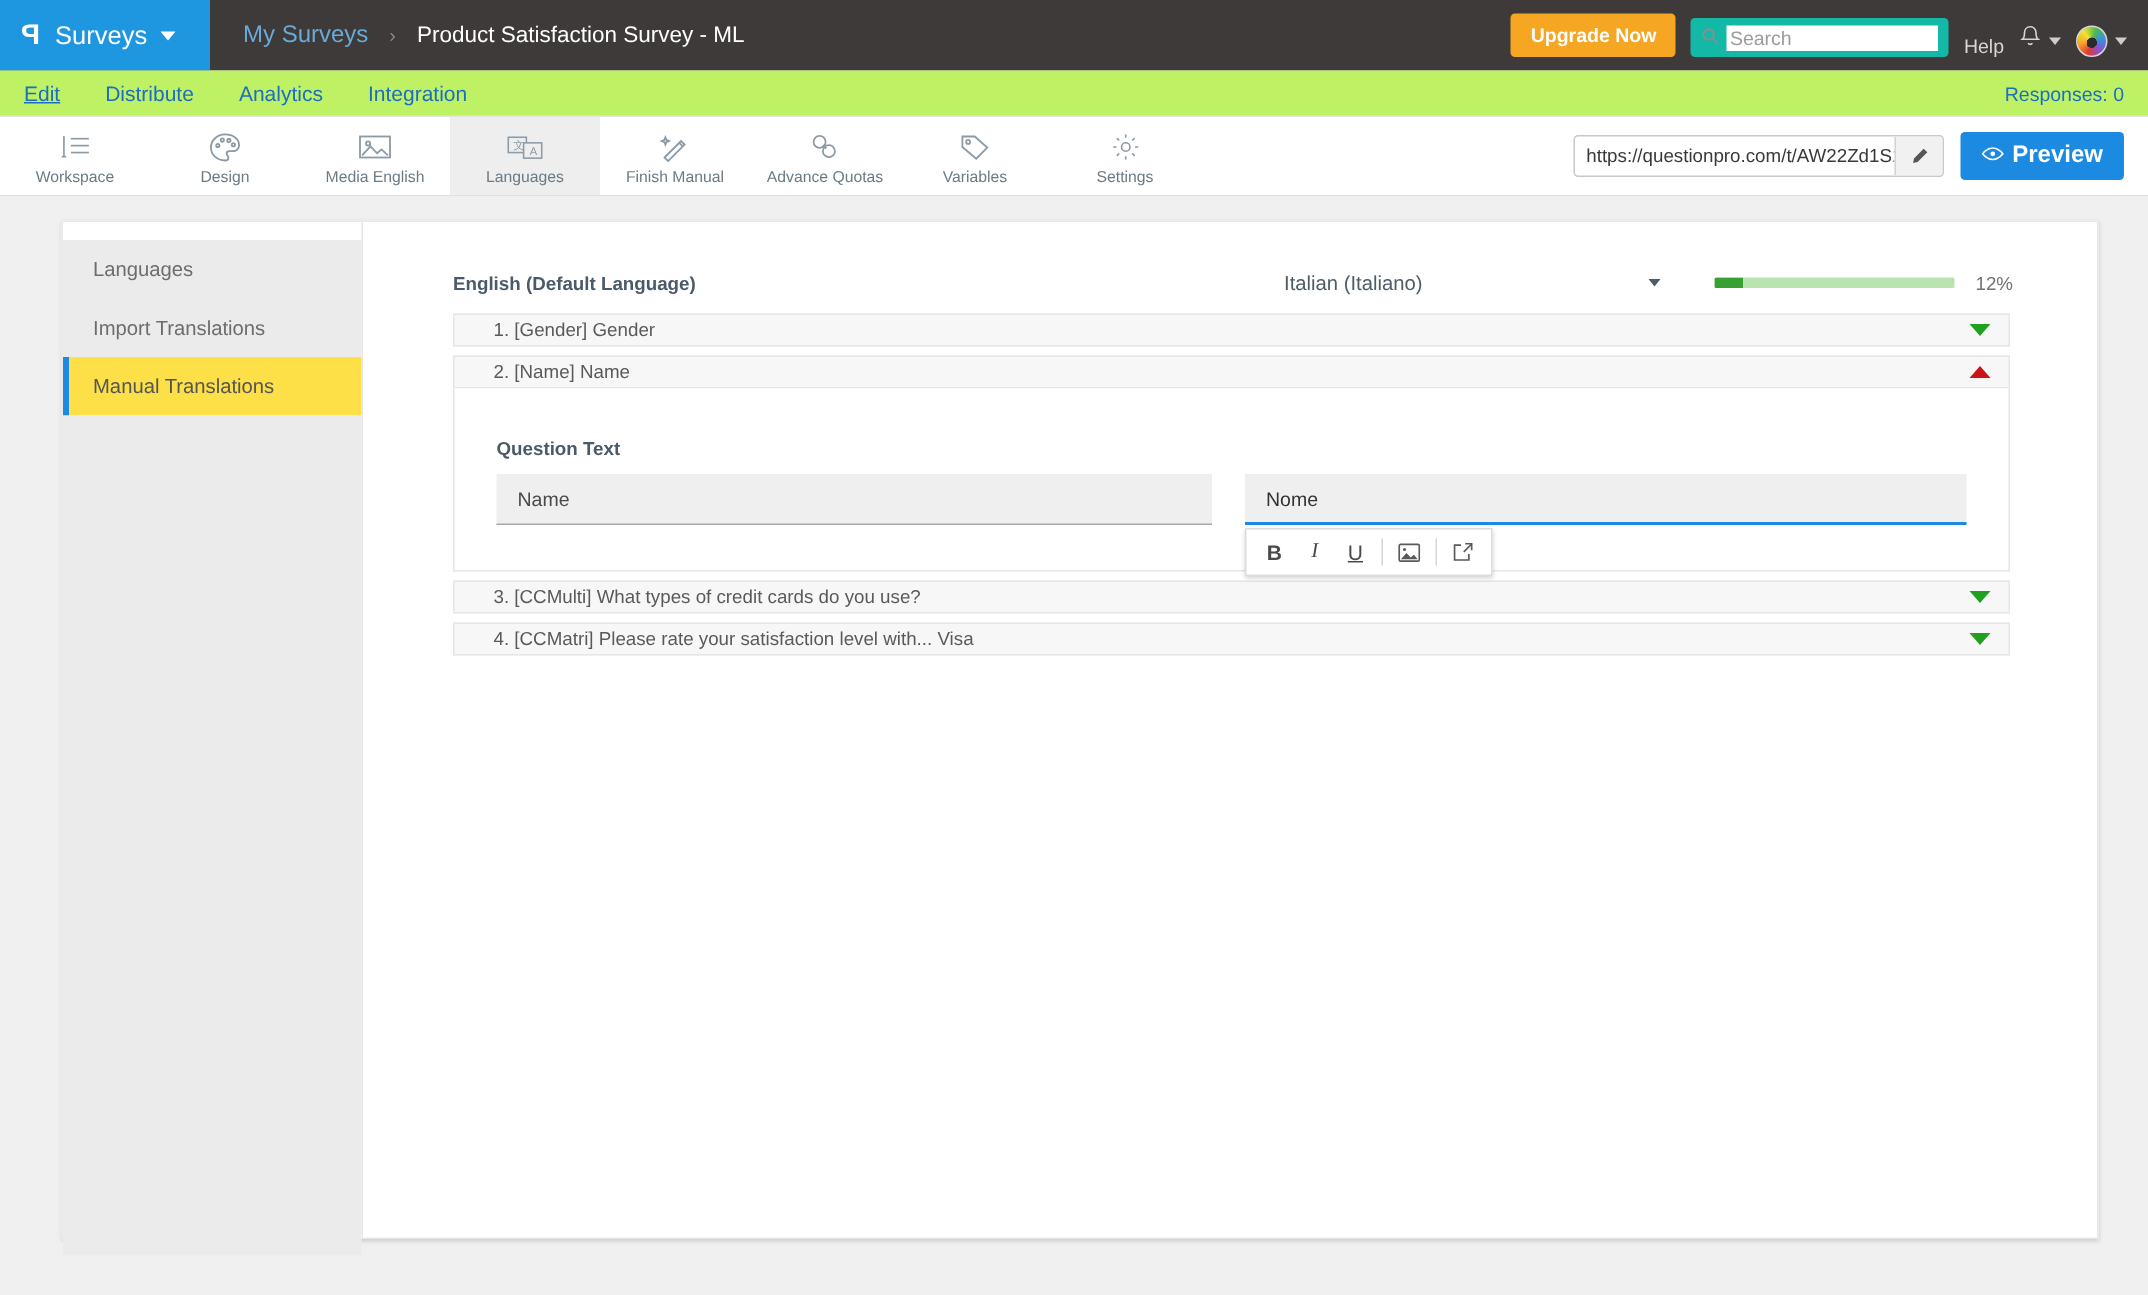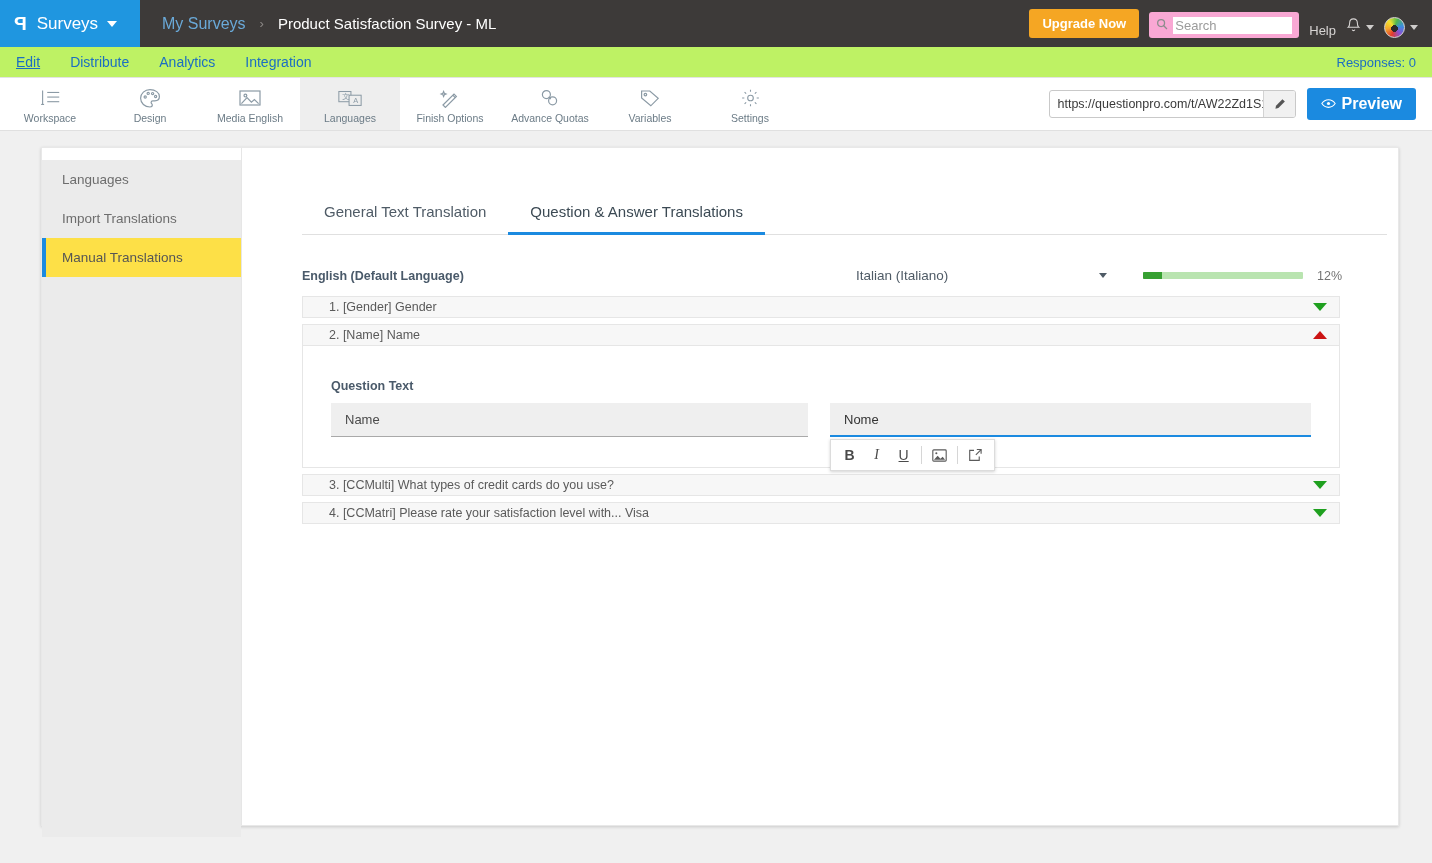--- a/index.html
+++ b/index.html
@@ -46,21 +46,21 @@
   .crumb-title { color: #ffffff; font-size: 15px; }
   .topbar-right {
     margin-left: auto; display: flex; align-items: flex-end;
     padding-right: 14px; gap: 10px;
   }
   .upgrade-btn {
     background: #f5a623; color: #fff; font-size: 13px; font-weight: bold;
     border: none; border-radius: 3px; padding: 7px 13px; cursor: pointer;
   }
   .search-box {
-    width: 150px; height: 26px; background: #f9a8d4; border-radius: 3px;
+    width: 172px; height: 26px; background: #14b8a6; border-radius: 3px;
     display: flex; align-items: center; padding: 0 7px;
   }
   .search-ico { color: #9a9a9a; font-size: 12px; margin-right: 5px; }
   .search-input {
     border: none; outline: none; font-size: 13px; width: 100%;
     color: #333; font-family: "Liberation Sans", sans-serif;
   }
   .search-input::placeholder { color: #9b9b9b; }
   .help-link { color: #d8d5d4; font-size: 13px; }
   .bell { display:flex; align-items:center; gap:5px; }
@@ -360,21 +360,21 @@
   </div>
 
   <div class="ribbon-item">
     <span class="glyph">
       <svg width="22" height="20" viewBox="0 0 22 20" fill="none" stroke="#8b9aa5" stroke-width="1.2">
         <path d="M4 17l11-11 2.4 2.4-11 11z"></path>
           <path d="M13.8 7.2l2.4 2.4"></path>
         <path d="M4.6 3.6l.7 1.7 1.7.7-1.7.7-.7 1.7-.7-1.7L2.2 6l1.7-.7z"></path>
       </svg>
     </span>
-    <span class="lbl">Finish Options</span>
+    <span class="lbl">Finish Manual</span>
   </div>
 
   <div class="ribbon-item">
     <span class="glyph">
       <svg width="22" height="20" viewBox="0 0 22 20" fill="none" stroke="#8b9aa5" stroke-width="1.2">
         <circle cx="7.4" cy="6.6" r="4"></circle>
           <circle cx="13.6" cy="12.8" r="4"></circle>
         <path d="M9.6 8.8l2.2 2.2"></path>
       </svg>
     </span>
@@ -435,28 +435,20 @@
         </div>
       </div>
       <div class="side-item active">
         <span>Manual Translations</span>
       </div>
       <div class="side-filler"></div>
     </div>
 
     <div class="content">
 
-      <div class="tabs">
-        <div class="tab">
-          <span>General Text Translation</span>
-        </div>
-        <div class="tab active">
-          <span>Question &amp; Answer Translations</span>
-        </div>
-      </div>
 
       <div class="lang-row">
         <span class="lang-default">English (Default Language)</span>
         <div class="lang-select">
           <span>Italian (Italiano)</span>
           <span class="caret-sm" style="border-top-color:#4f5b66"></span>
         </div>
         <div class="progress-track">
           <div class="progress-fill" style="width:12%"></div>
         </div>

